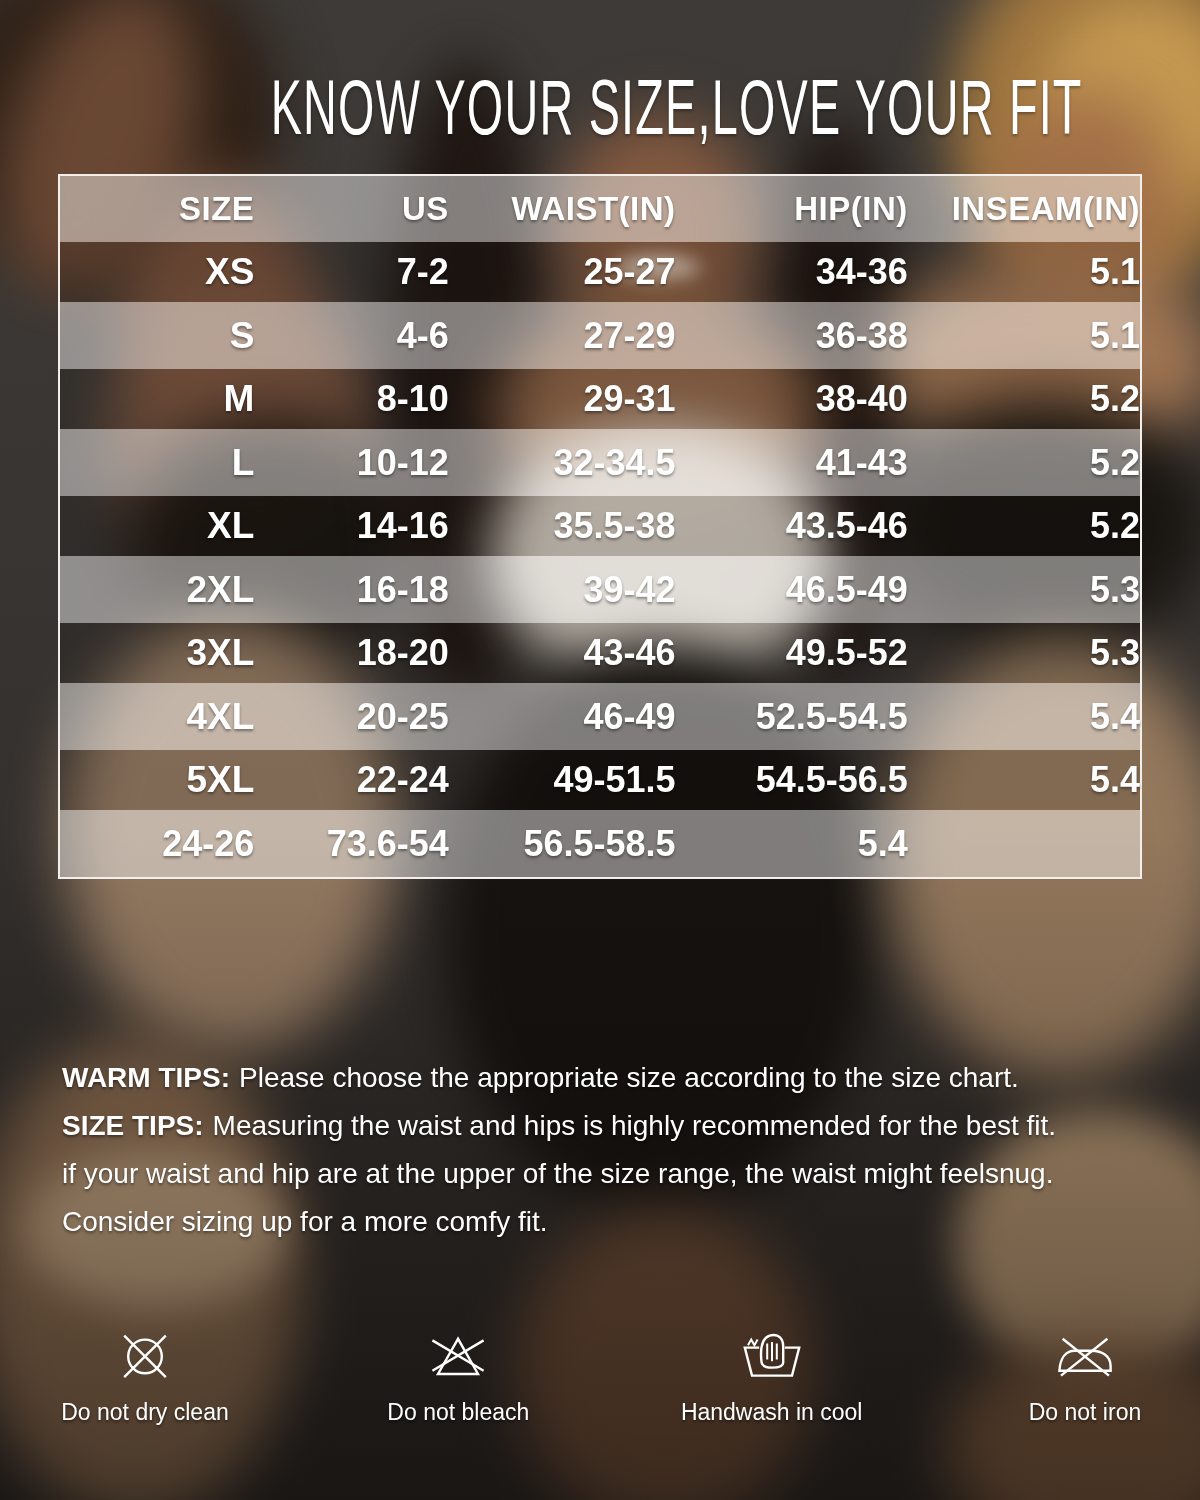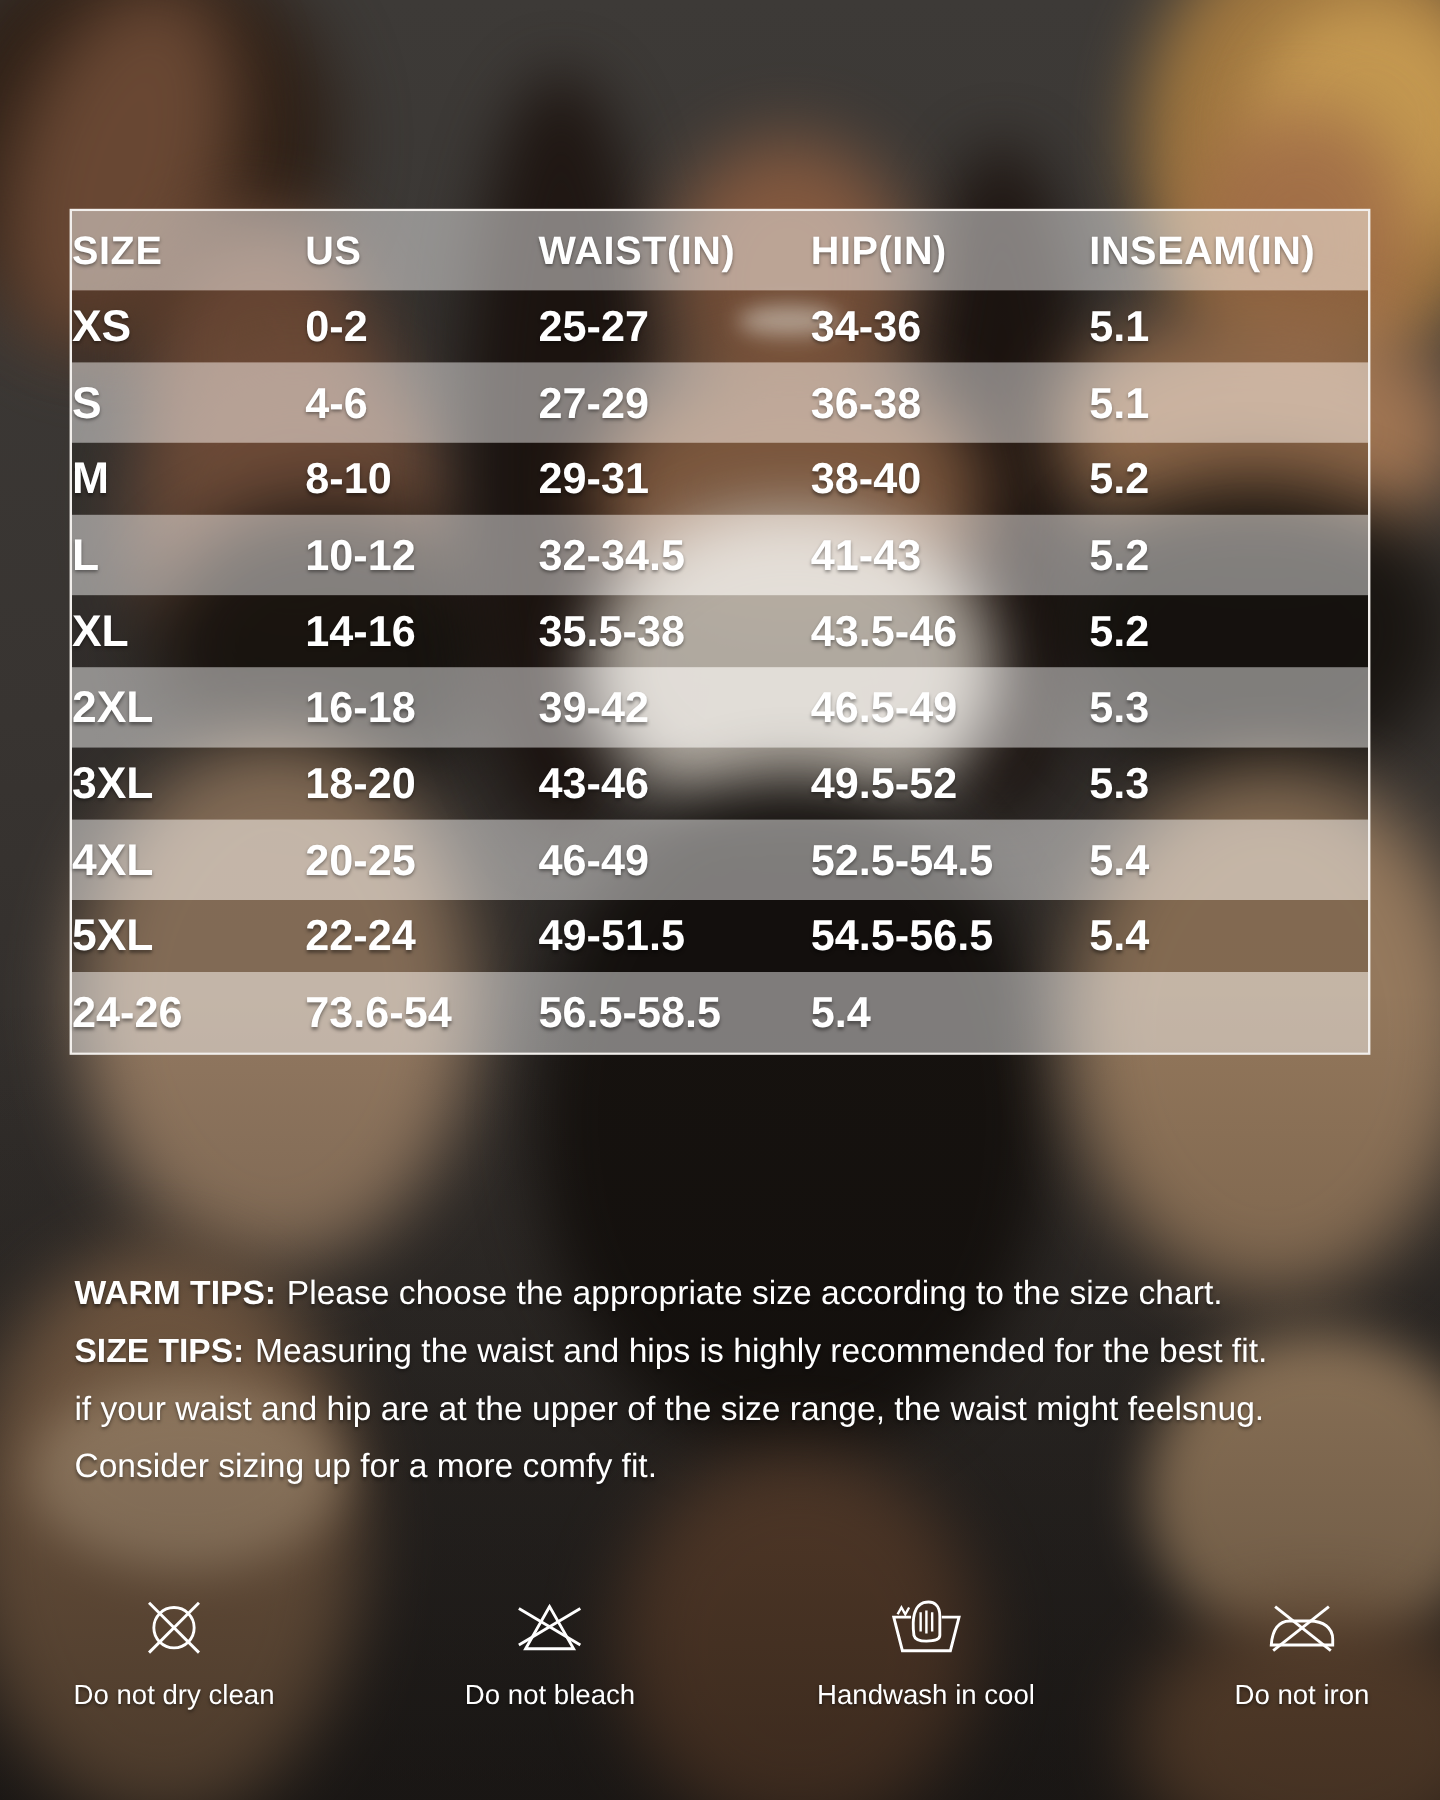--- a/index.html
+++ b/index.html
@@ -20,21 +20,21 @@
     transform:scale(.60,1.0);transform-origin:center;white-space:nowrap;
     color:#fff;text-shadow:0 2px 4px rgba(0,0,0,.35);
   }
   
   .table{
     position:absolute;left:58px;top:174px;width:1084px;
     border:2px solid #f2efec;box-sizing:border-box;
     text-shadow:0 2px 3px rgba(0,0,0,.4);
   }
   .trow{display:grid;grid-template-columns:18% 18% 21% 21.5% 21.5%;
-        align-items:center;text-align:left;}
+        align-items:center;text-align:right;}
   .thead{height:66px;background:rgba(255,255,255,.45);}
   .thead .tcell{font-size:33px;font-weight:700;letter-spacing:.5px;}
   .row-light{height:67px;background:rgba(255,255,255,.45);}
   .row-dark{height:60px;background:rgba(0,0,0,.12);}
   .tcell{font-size:36px;font-weight:700;}
   .size-cell{font-size:37px;font-weight:700;}
   
   .tips{position:absolute;left:62px;right:50px;top:1054px;
         font-size:28px;line-height:48px;text-shadow:0 2px 3px rgba(0,0,0,.45);}
   .tips-label{font-weight:700;margin-right:9px;}
@@ -77,33 +77,36 @@
     <div class="blob" style="left:990px;top:90px;width:190px;height:220px;background:#a06d47;"></div>
     <div class="blob" style="left:880px;top:255px;width:340px;height:210px;background:#a87a55;"></div>
     <div class="blob" style="left:880px;top:400px;width:330px;height:250px;background:#16120e;"></div>
     <div class="blob" style="left:890px;top:640px;width:340px;height:440px;background:#9d7f61;"></div>
     <div class="blob" style="left:955px;top:1110px;width:290px;height:270px;background:#b2926f;filter:blur(22px);"></div>
     <div class="blob" style="left:945px;top:1340px;width:310px;height:220px;background:#7e5a3e;"></div>
 
     <div class="vignette"></div>
   </div>
 
+  <div class="title">
+    <span>KNOW YOUR SIZE,LOVE YOUR FIT</span>
+  </div>
 
   <div class="table">
     <div class="trow thead">
       <div class="tcell">SIZE</div>
       <div class="tcell">US</div>
       <div class="tcell">WAIST(IN)</div>
       <div class="tcell">HIP(IN)</div>
       <div class="tcell">INSEAM(IN)</div>
     </div>
     <div>
         <div class="trow row-dark">
           <div class="tcell size-cell">XS</div>
-          <div class="tcell">0-2</div>
+          <div class="tcell">7-2</div>
           <div class="tcell">25-27</div>
           <div class="tcell">34-36</div>
           <div class="tcell">5.1</div>
         </div>
         <div class="trow row-light">
           <div class="tcell size-cell">S</div>
           <div class="tcell">4-6</div>
           <div class="tcell">27-29</div>
           <div class="tcell">36-38</div>
           <div class="tcell">5.1</div>

